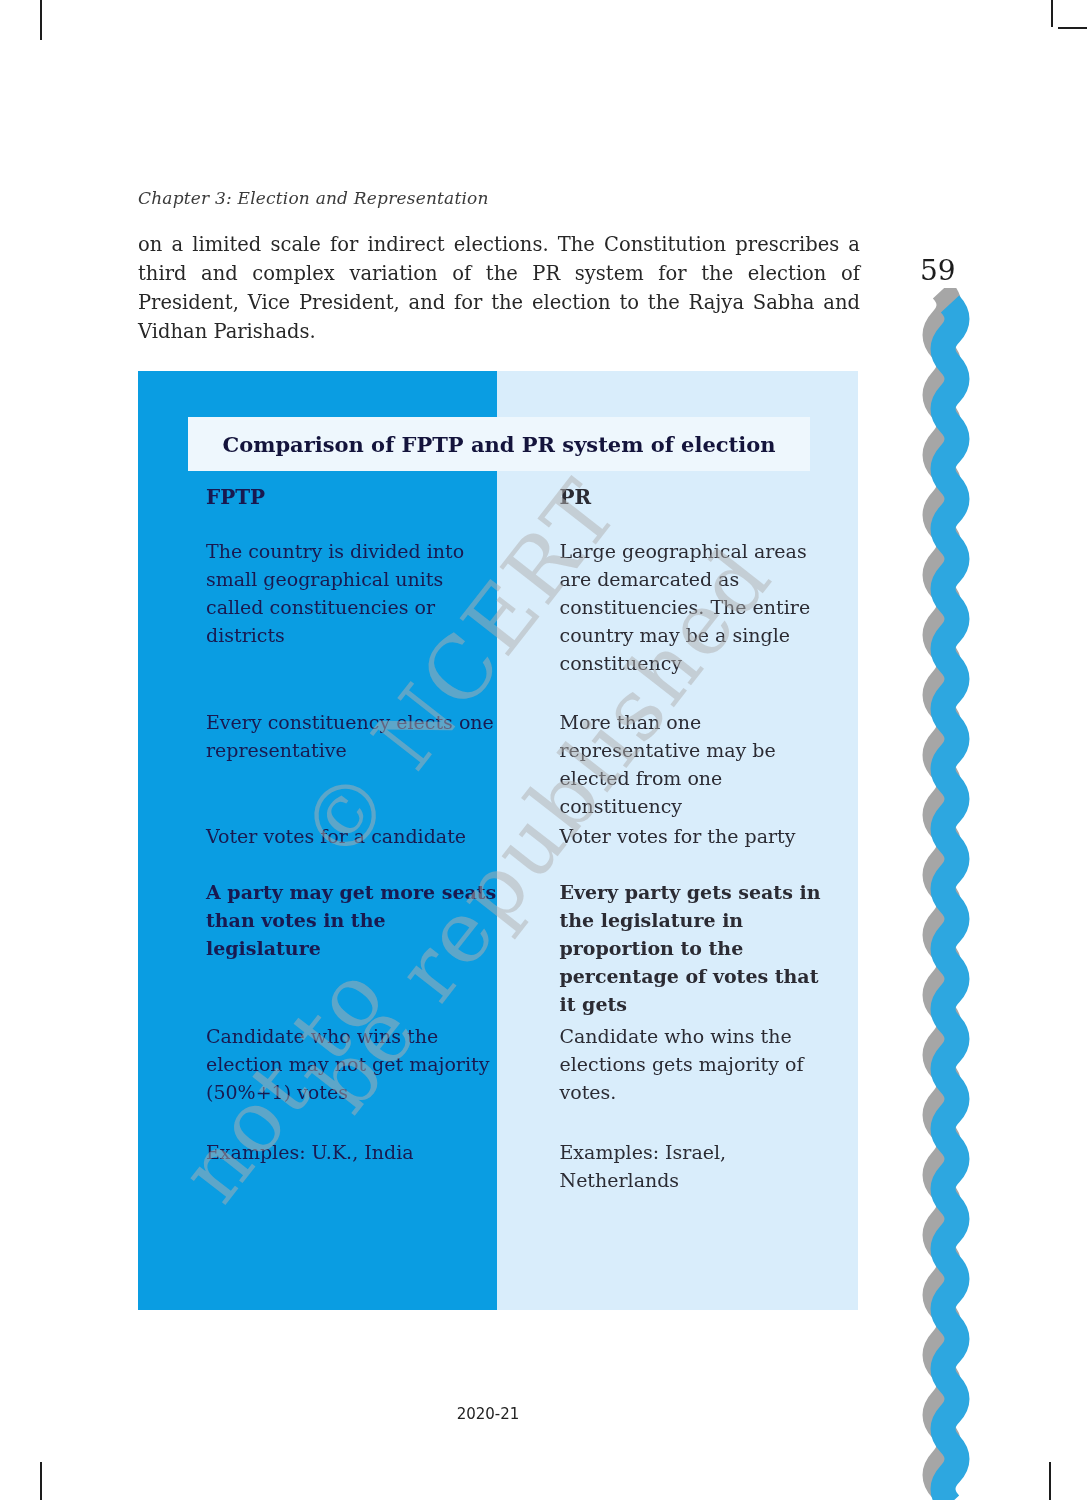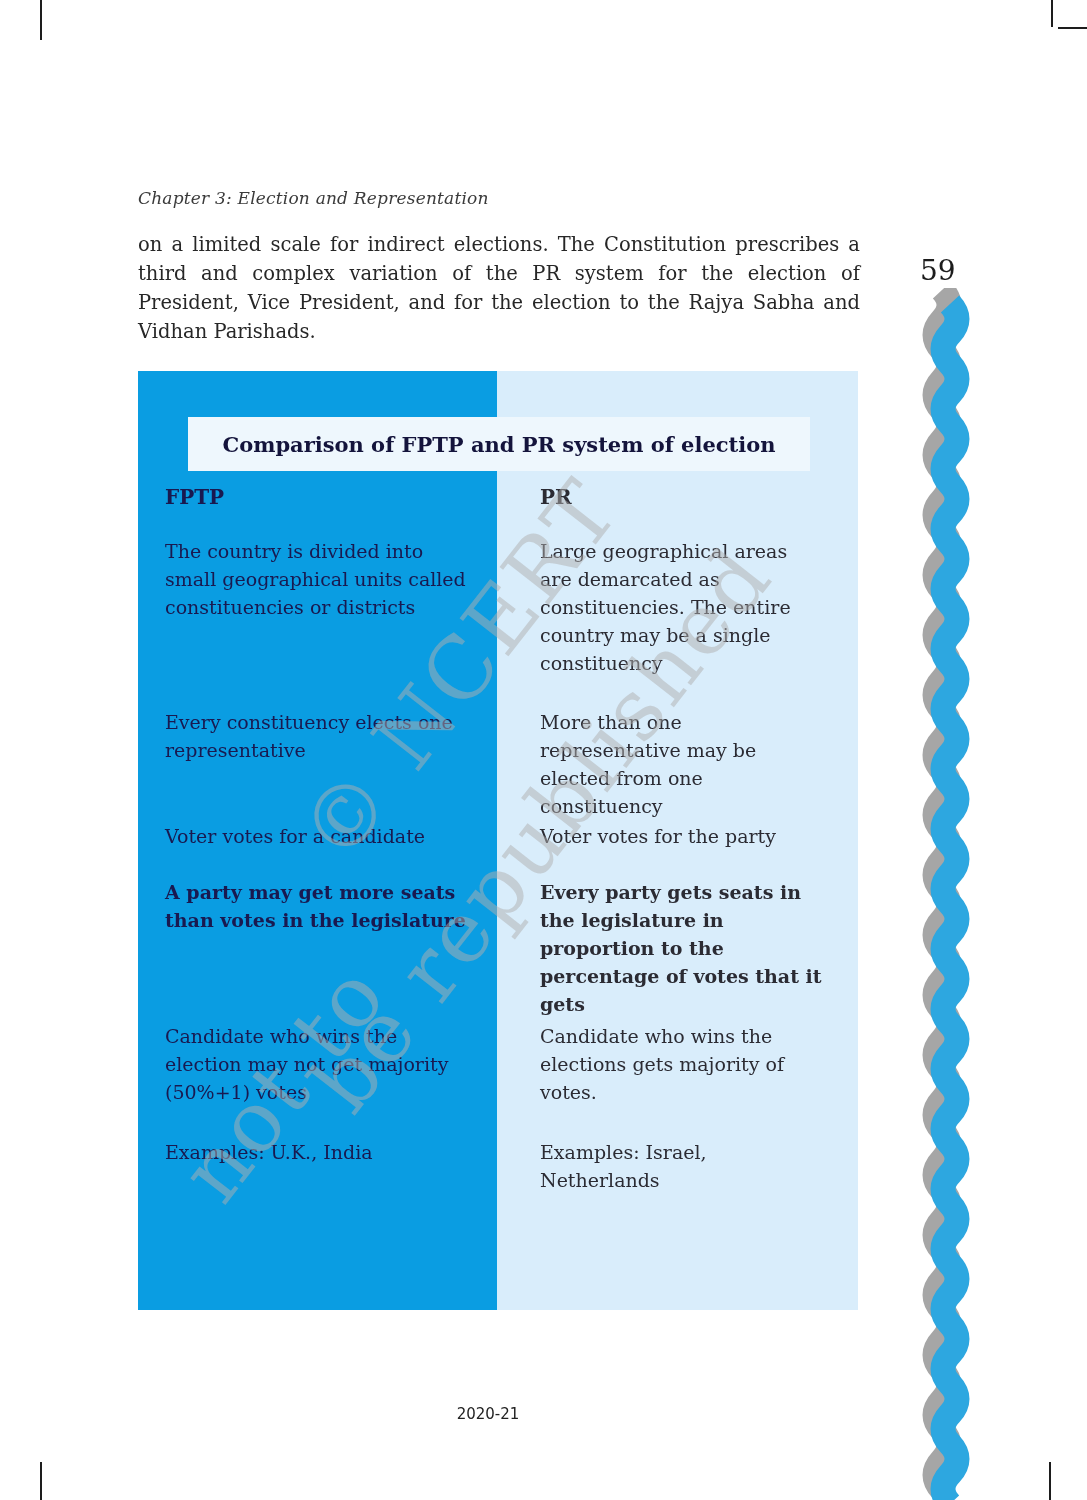--- a/index.html
+++ b/index.html
@@ -37,21 +37,21 @@
     position:absolute;left:138px;top:371px;width:720px;height:939px;
     background:linear-gradient(to right, var(--left-panel) 0 359px, var(--right-panel) 359px 100%);
   }
   .title-bar{
     position:absolute;left:50px;top:37px;width:622px;height:54px;
     background:var(--title-bar);
     display:flex;align-items:center;justify-content:center;
     font-weight:bold;font-size:21px;color:#14143c;margin-top:9px;
   }
   .table{position:absolute;left:0;top:112px;width:720px;}
-  .trow{display:flex;}
+  .trow{display:flex;margin-left:41px;}
   .cell{font-size:19px;line-height:28px;box-sizing:border-box;}
   .cell.left{width:359px;padding:0 20px 0 27px;color:var(--left-text);}
   .cell.right{width:361px;padding:0 35px 0 43px;color:var(--right-text);}
   .trow.header .cell{font-weight:bold;font-size:20px;}
   .watermark{
     position:absolute;color:rgba(175,175,175,0.5);
     font-size:85px;letter-spacing:3px;white-space:nowrap;
     transform:rotate(-52deg);transform-origin:0 50%;
     z-index:5;pointer-events:none;
   }

